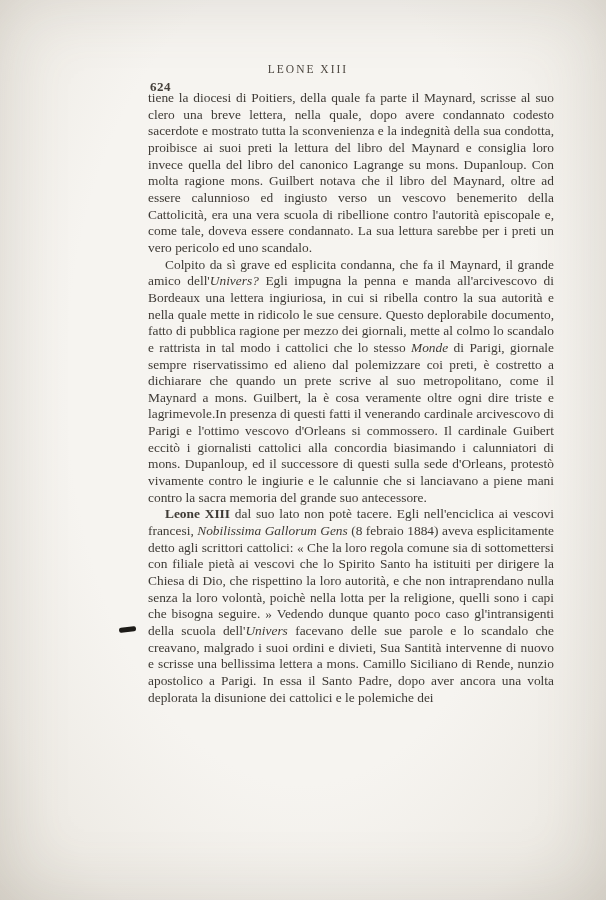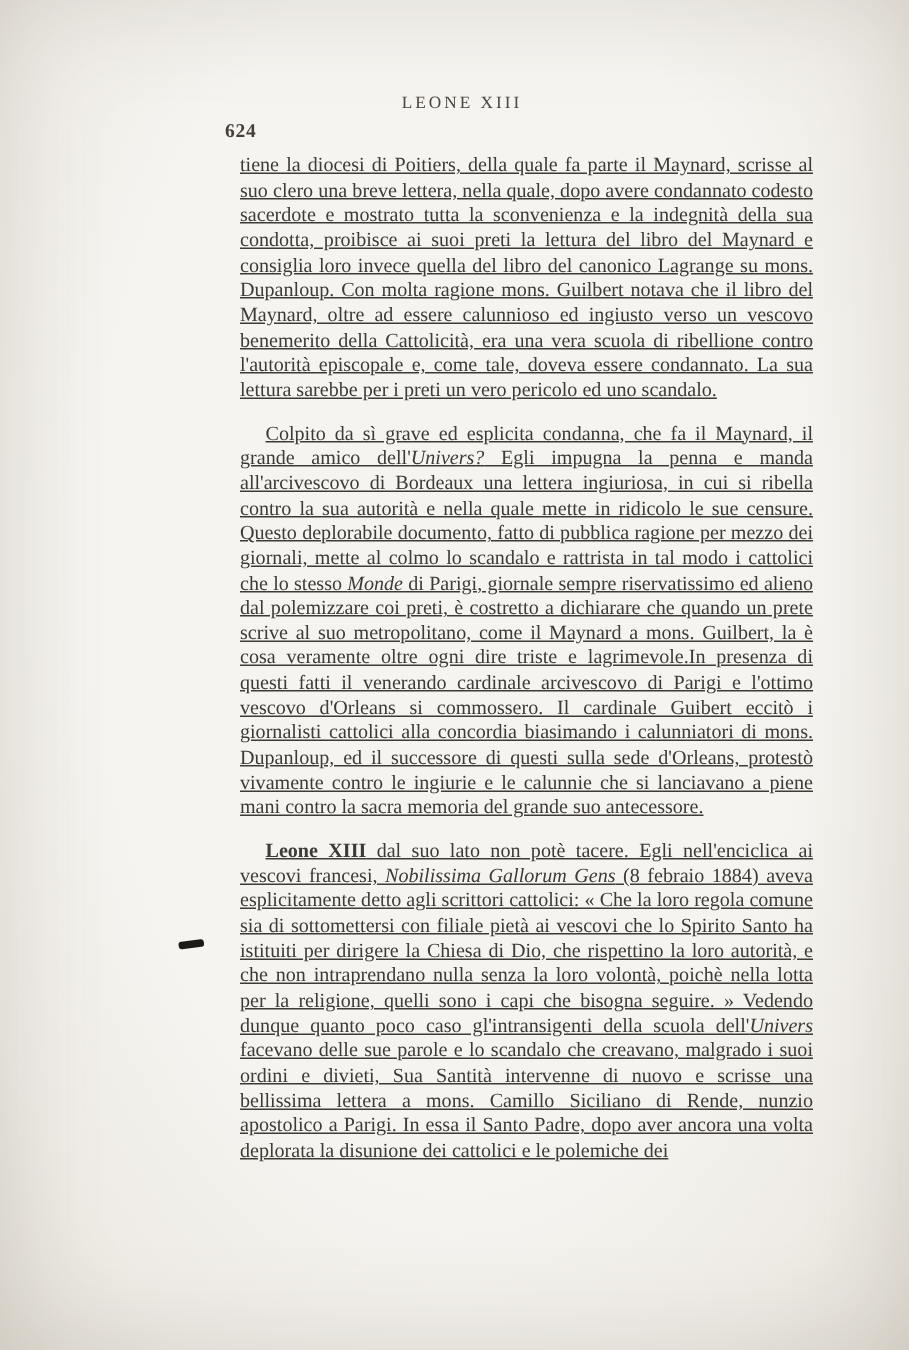--- a/index.html
+++ b/index.html
@@ -48,21 +48,21 @@
     top: 90px;
     left: 148px;
     width: 406px;
     font-size: 13.4px;
     line-height: 16.65px;
     text-align: justify;
     hyphens: auto;
     -webkit-hyphens: auto;
     color: #3e3a35;
   }
-  .para { margin: 12px; text-decoration: underline; }
+  .para { margin: 0; }
   .para.indent { text-indent: 17px; }
   .seg.italic { font-style: italic; }
   .seg.bold { font-weight: bold; }
   .margin-mark {
     position: absolute;
     left: 119px;
     top: 627px;
     width: 17px;
     height: 4.5px;
     background: #1d1b18;

